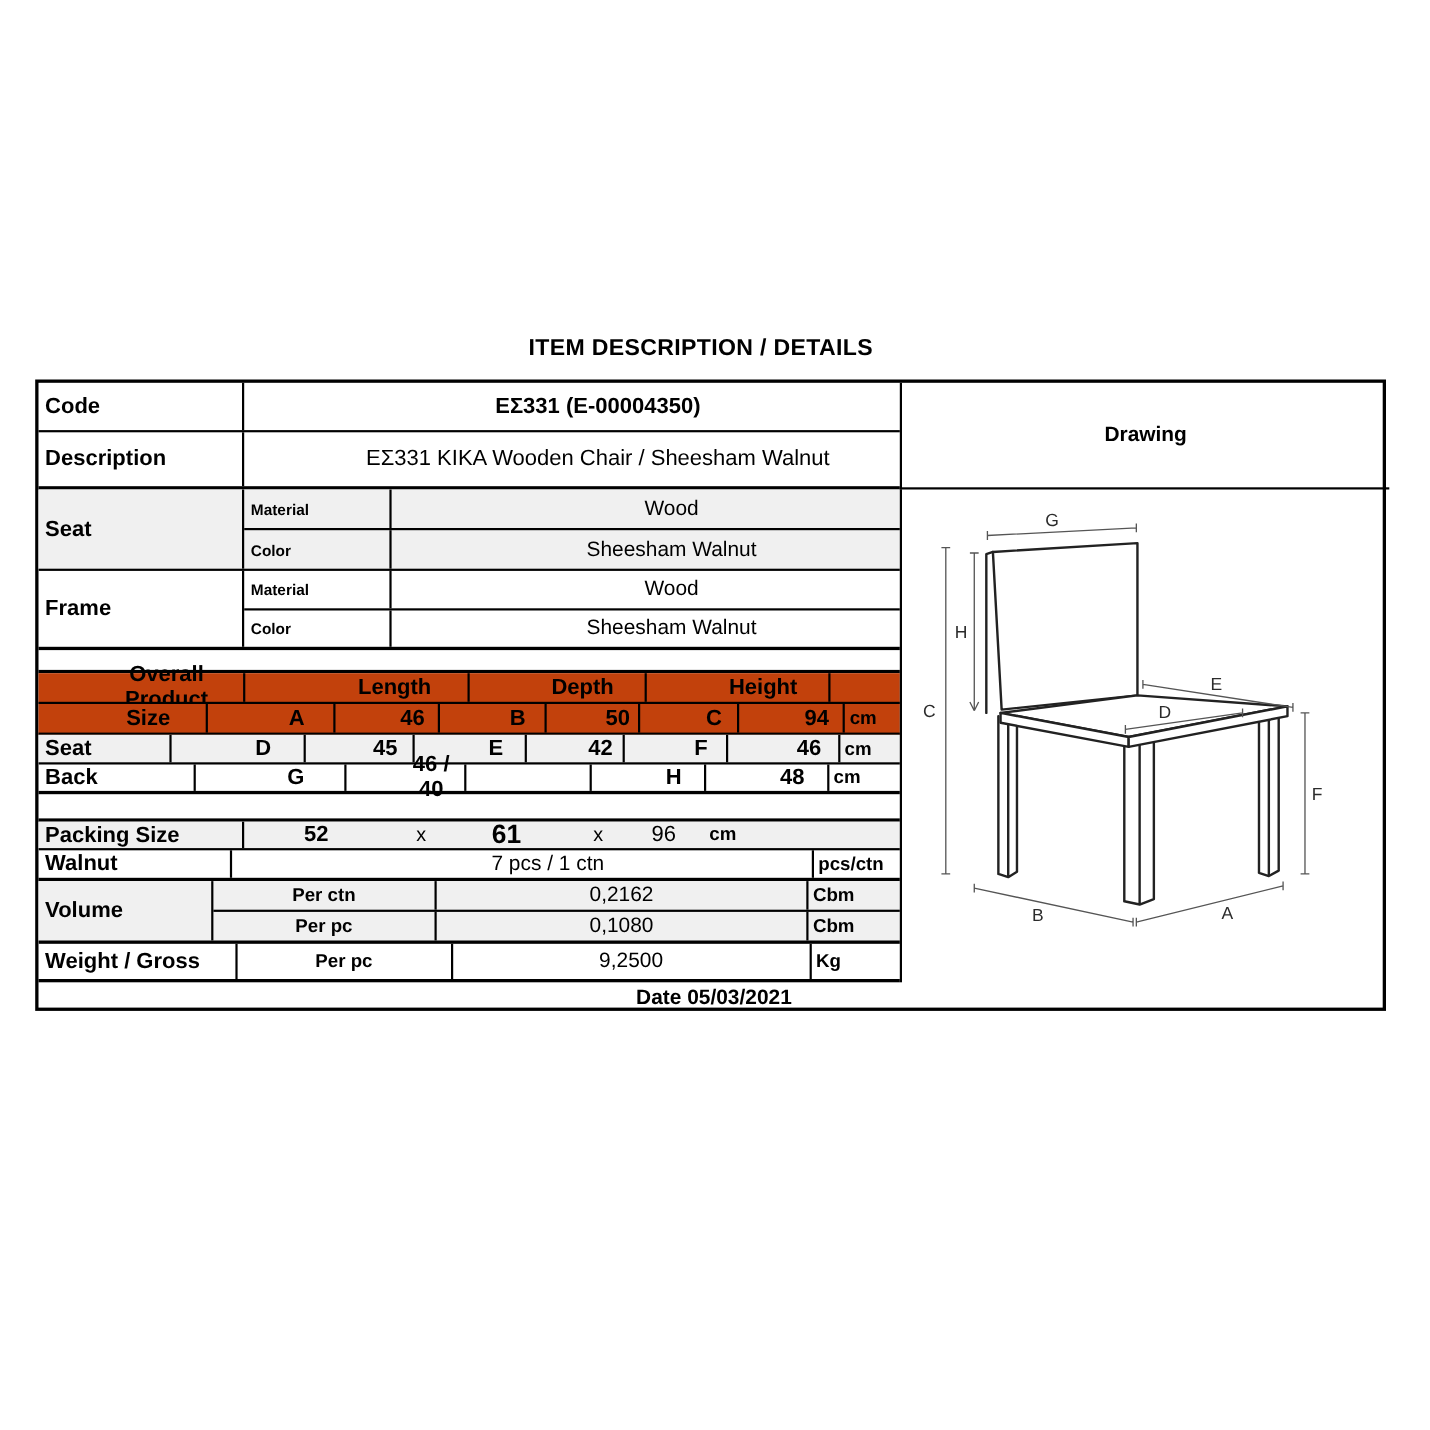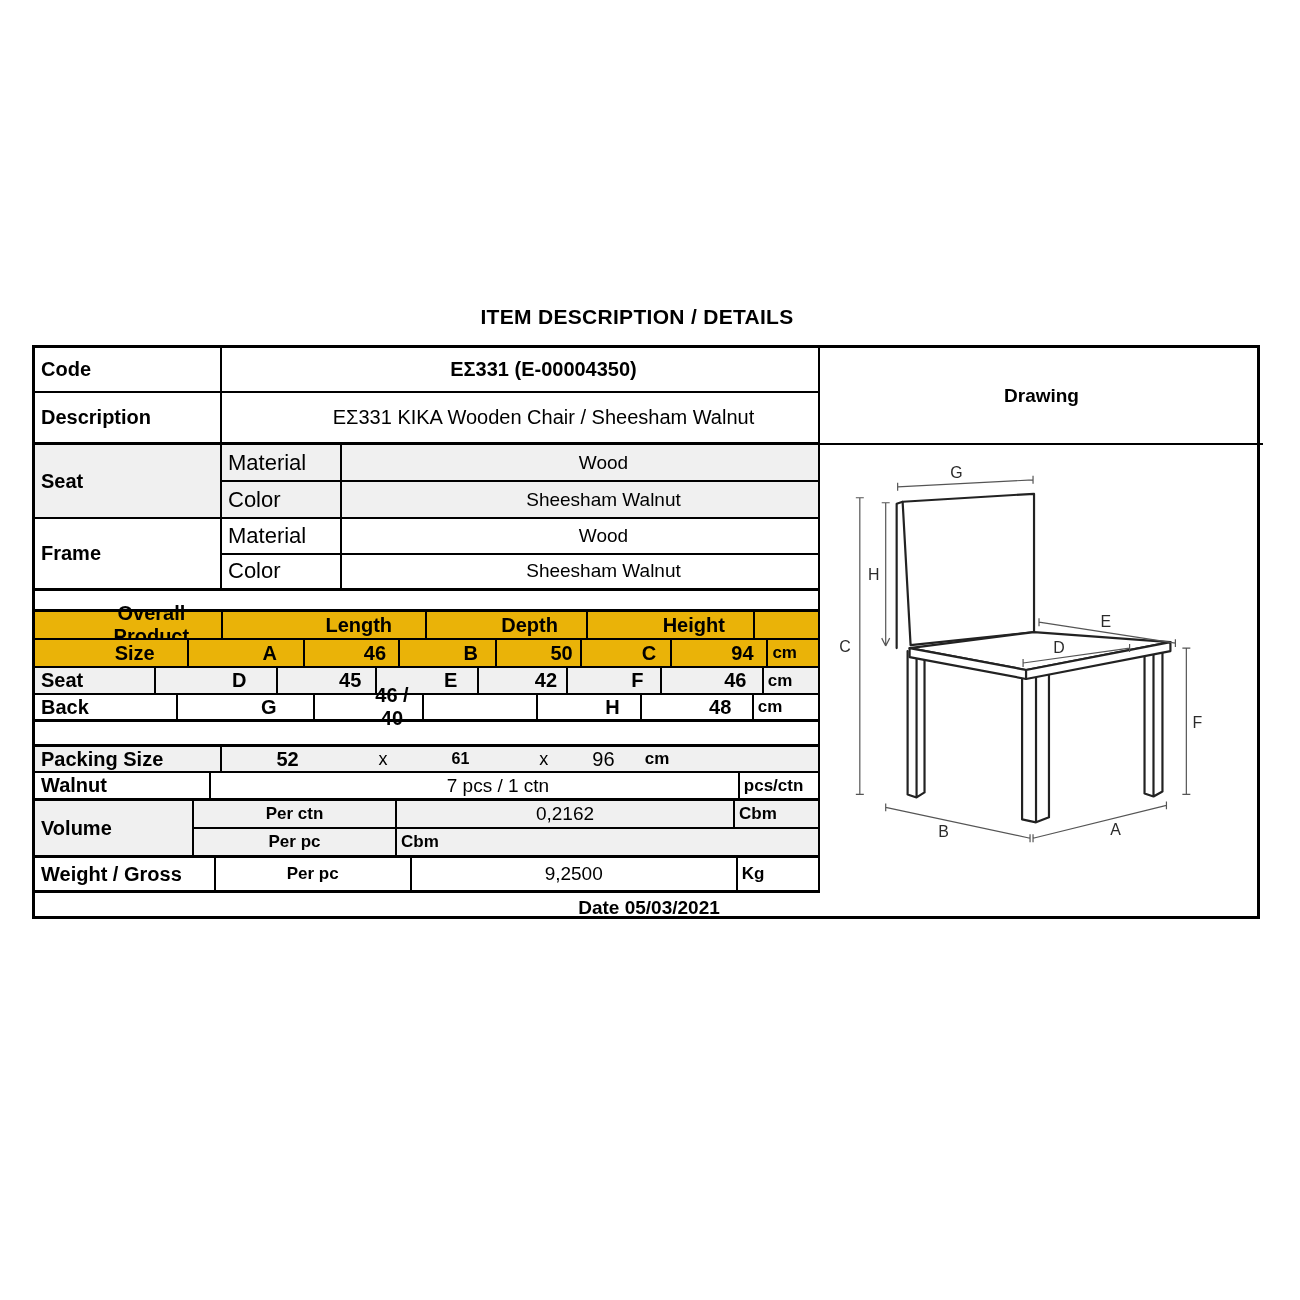--- a/index.html
+++ b/index.html
@@ -22,54 +22,54 @@
     border: 3px solid #000;
     display: grid;
     grid-template-columns: 783px 445px;
     grid-template-rows: 45px 52px 74px 72px 21px 28px 28px 27px 27px 25px 26px 28px 57px 35px 29px;
   }
 
   .row { display: flex; grid-column: 1; }
   .bb2 { border-bottom: 2px solid #000; }
   .bb3 { border-bottom: 3px solid #000; }
   .shaded { background: #f0f0f0; }
-  .yellow { background: #eab308; }
+  .yellow { background: #c2410c; }
 
   .cell { display: flex; align-items: center; height: 100%; }
   .br { border-right: 2px solid #000; }
   .lbl { width: 187px; font-weight: bold; font-size: 20px; padding-left: 6px; }
   .ctr { justify-content: center; text-align: center; margin-left: 47px; }
   .grow { flex: 1; }
   .bold { font-weight: bold; }
   .fs20 { font-size: 20px; }
   .fs19 { font-size: 19px; }
   .unit { font-weight: bold; font-size: 17px; padding-left: 4px; }
 
   
   .sec { display: flex; grid-column: 1; }
   .sec-rows { flex: 1; display: flex; flex-direction: column; }
   .sub-row { display: flex; flex: 1; }
   .sub-row.inner { border-bottom: 2px solid #000; }
-  .sub-lbl { width: 120px; font-weight: normal; font-size: 22px; padding-left: 6px; }
+  .sub-lbl { width: 134px; font-weight: bold; font-size: 14px; padding-left: 6px; }
   .per-lbl { width: 203px; font-weight: bold; font-size: 17px; justify-content: center; }
   .vol-val { width: 338px; font-size: 19px; justify-content: center; }
   .vol-unit { width: 83px; }
 
   
   .w119 { width: 119px; } .w82 { width: 82px; } .w86 { width: 86px; }
   .w65 { width: 65px; } .w74 { width: 74px; } .w84c { width: 84px; }
   .w151 { width: 151px; } .w160 { width: 160px; } .w201 { width: 201px; padding-left: 23px; }
   .w513 { width: 513px; } .w83 { width: 83px; }
 
   
   .ps-val { position: relative; flex: 1; font-size: 19px; }
   .ps-item { position: absolute; top: 50%; transform: translate(-50%, -50%); white-space: nowrap; }
   .ps-item:nth-child(1) { left: 11%; font-weight: bold; font-size: 20px; }
   .ps-item:nth-child(2) { left: 27%; font-size: 18px; }
-  .ps-item:nth-child(3) { left: 40%; font-weight: bold; font-size: 16px; }
+  .ps-item:nth-child(3) { left: 40%; font-weight: bold; font-size: 24px; }
   .ps-item:nth-child(4) { left: 54%; font-size: 18px; }
   .ps-item:nth-child(5) { left: 64%; font-weight: normal; font-size: 20px; }
   .ps-item:nth-child(6) { left: 73%; font-weight: bold; font-size: 17px; }
 
   
   .drawing-header {
     grid-column: 2; grid-row: 1 / 3;
     border-left: 2px solid #000; border-bottom: 2px solid #000;
     display: flex; align-items: center; justify-content: center;
     font-weight: bold; font-size: 19px;
@@ -204,20 +204,21 @@
     <div class="sec bb3 shaded">
       <div class="cell lbl br">Volume</div>
       <div class="sec-rows">
         <div class="sub-row inner">
           <div class="cell per-lbl br">Per ctn</div>
           <div class="cell vol-val br">0,2162</div>
           <div class="cell vol-unit unit">Cbm</div>
         </div>
         <div class="sub-row">
           <div class="cell per-lbl br">Per pc</div>
+          <div class="cell vol-val br">0,1080</div>
           <div class="cell vol-unit unit">Cbm</div>
         </div>
       </div>
     </div>
 
     <div class="row bb3">
       <div class="cell lbl br">Weight / Gross</div>
       <div class="cell per-lbl br">Per pc</div>
       <div class="cell vol-val br">9,2500</div>
       <div class="cell vol-unit unit">Kg</div>

